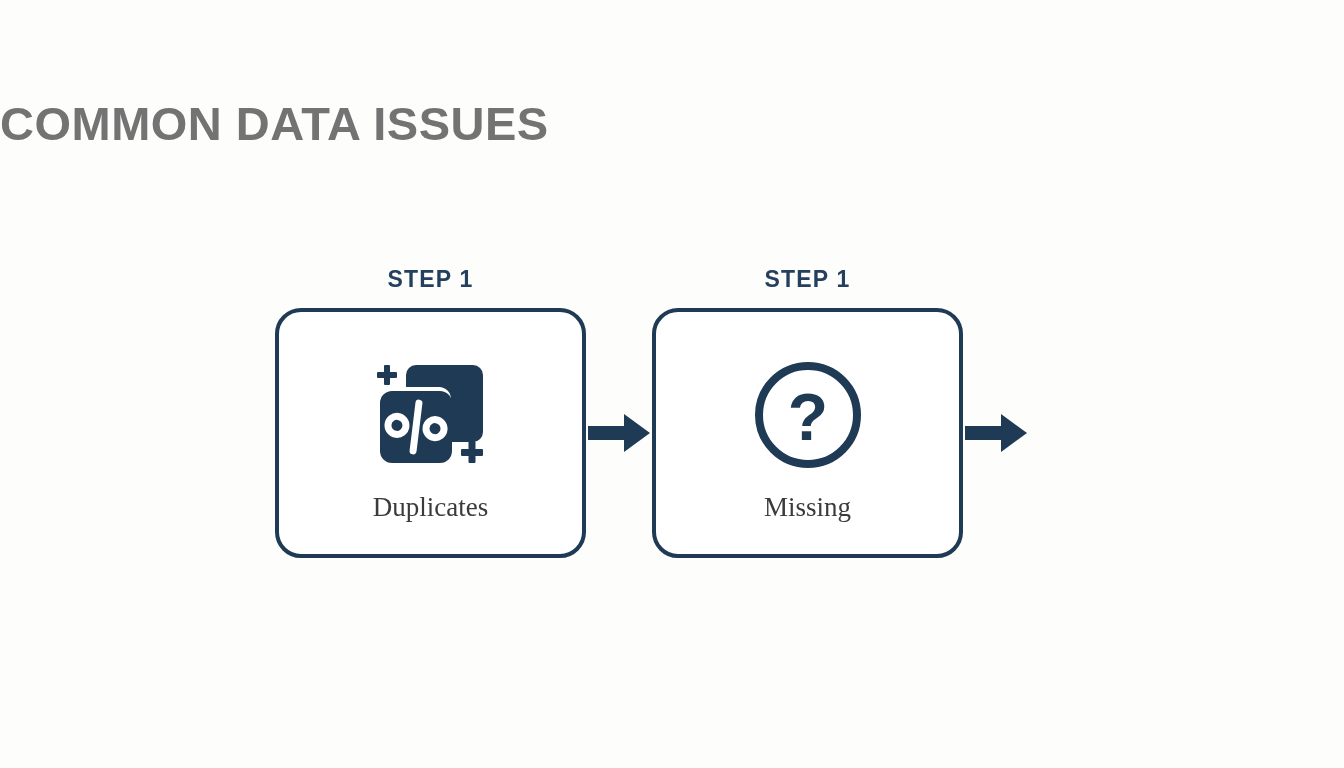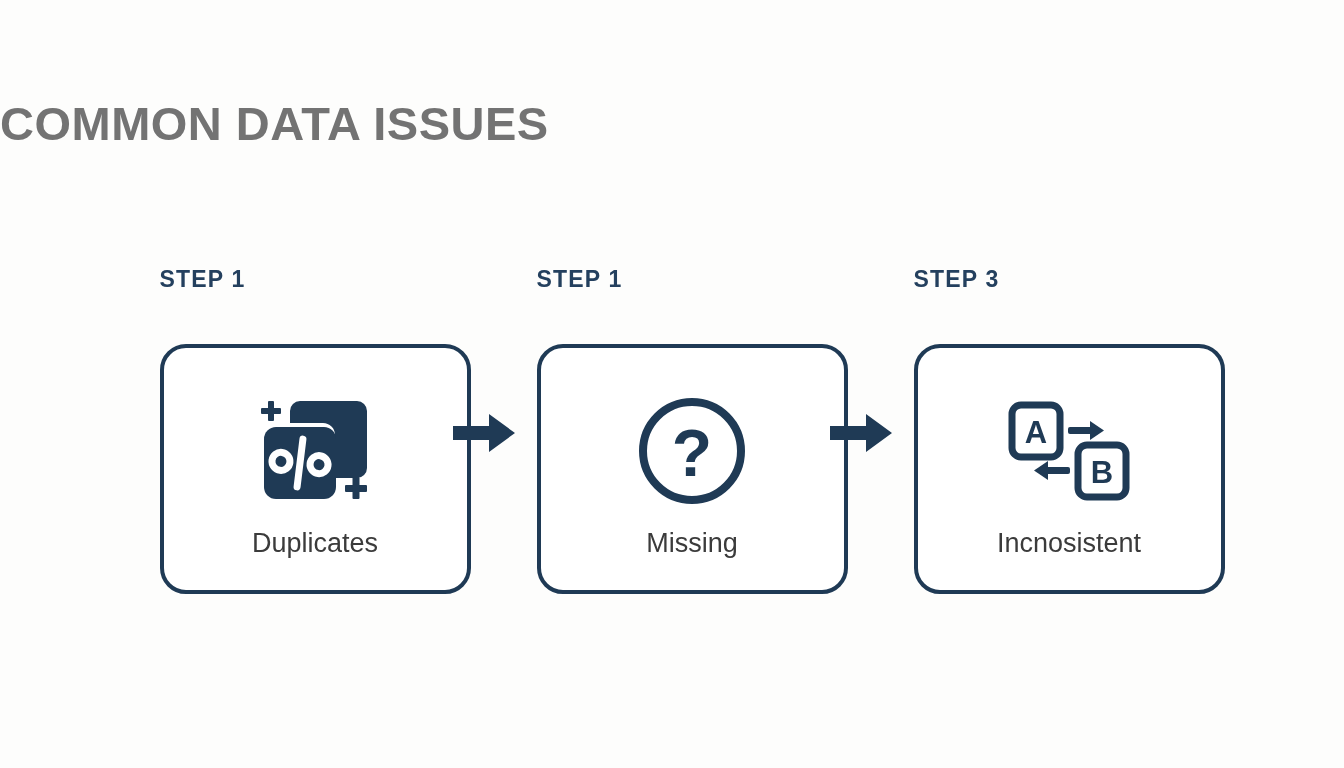--- a/index.html
+++ b/index.html
@@ -43,22 +43,21 @@
     display: flex;
     flex-direction: row;
     align-items: flex-start;
     justify-content: center;
   }
 
   .step-col {
     width: 271px;
     display: flex;
     flex-direction: column;
-    align-items: flex-start;
-    gap: 36px;
+    align-items: center;
   }
 
   .step-label {
     font-size: 23px;
     font-weight: bold;
     letter-spacing: 1.2px;
     color: #24405e;
     margin-bottom: 17px;
     line-height: 1;
   }
@@ -82,20 +81,21 @@
     align-items: center;
     justify-content: center;
     margin-top: 4px;
   }
 
   .card-label {
     font-size: 27px;
     color: #3b3b3b;
     line-height: 1;
     margin-top: 14px;
+    font-family: Liberation Serif, serif;
   }
 
   .connector {
     width: 106px;
     height: 250px;
     margin-top: 40px;
     display: flex;
     align-items: center;
     justify-content: center;
   }
@@ -164,41 +164,15 @@
     </div>
 
     <div class="connector">
       <span>
         <svg width="66" height="50" viewBox="0 0 66 50" aria-hidden="true">
           <path d="M2 18 H38 V6 L64 25 L38 44 V32 H2 Z" fill="#1f3a55"></path>
         </svg>
       </span>
     </div>
 
-    <div class="step-col">
-      <div class="step-label">STEP 3</div>
-      <div class="card">
-        <div class="card-icon">
-          <svg width="126" height="104" viewBox="0 0 126 104" aria-hidden="true">
-
-            <rect x="6" y="6" width="48" height="52" rx="9" fill="none" stroke="#1f3a55" stroke-width="7"></rect>
-            <text x="30" y="44" text-anchor="middle" font-family="'Liberation Sans', sans-serif" font-size="31" font-weight="bold" fill="#1f3a55">A</text>
-
-            <g fill="#1f3a55">
-              <rect x="62" y="28" width="26" height="7" rx="2"></rect>
-              <path d="M84 22 L98 31.5 L84 41 Z"></path>
-            </g>
-
-            <rect x="72" y="46" width="48" height="52" rx="9" fill="none" stroke="#1f3a55" stroke-width="7"></rect>
-            <text x="96" y="84" text-anchor="middle" font-family="'Liberation Sans', sans-serif" font-size="31" font-weight="bold" fill="#1f3a55">B</text>
-
-            <g fill="#1f3a55">
-              <rect x="38" y="68" width="26" height="7" rx="2"></rect>
-              <path d="M42 62 L28 71.5 L42 81 Z"></path>
-            </g>
-          </svg>
-        </div>
-        <div class="card-label">Incnosistent</div>
-      </div>
-    </div>
 
   </div>
 </div>
 
 </body></html>

